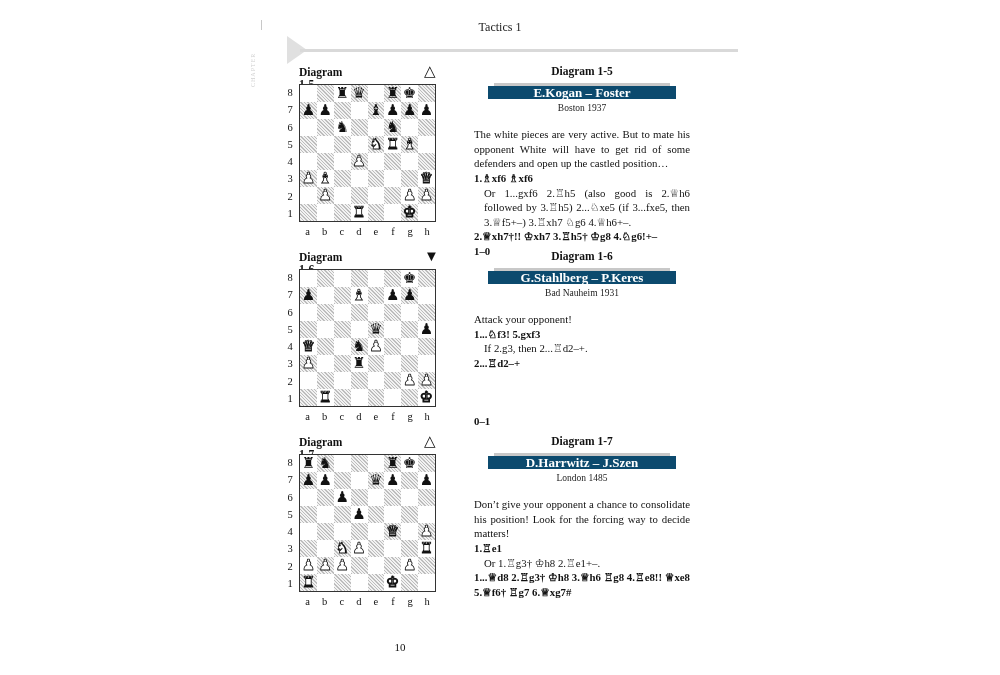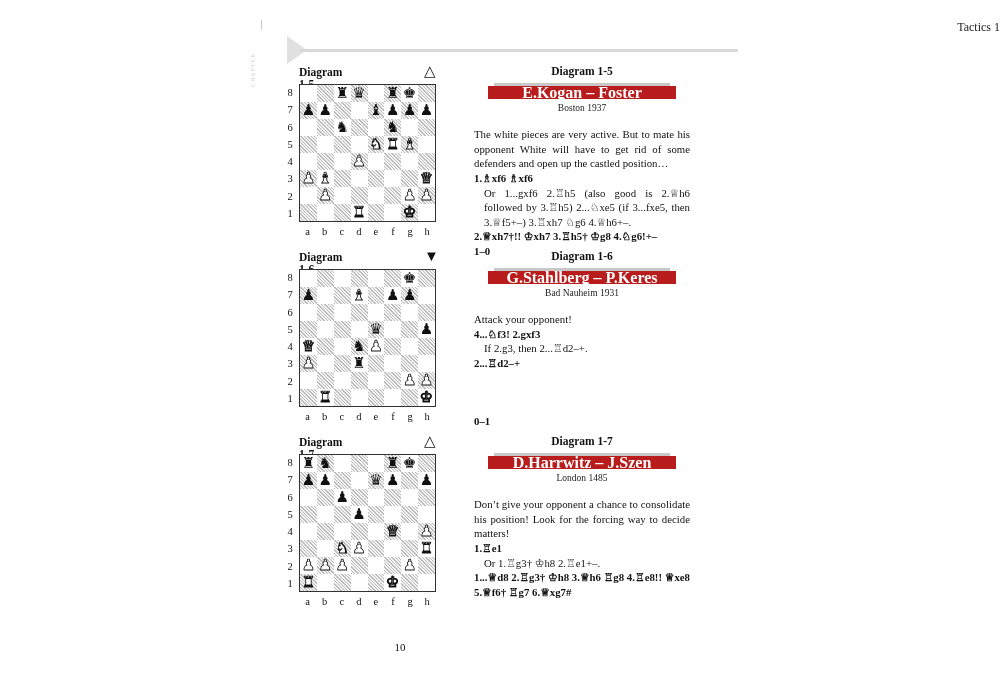--- a/index.html
+++ b/index.html
@@ -1,19 +1,19 @@
 <!DOCTYPE html>
 <html><head>
 <meta charset="utf-8">
 <style>
   html, body { margin:0; padding:0; background:#ffffff; }
   body { width:1000px; height:675px; position:relative; overflow:hidden;
          font-family:"Liberation Serif","DejaVu Serif",serif; color:#111; }
   .abs { position:absolute; }
-  .running-head { left:0; width:1000px; top:20px; text-align:right; font-size:12px; color:#222; }
+  .running-head { left:0; width:1000px; top:20px; text-align:center; font-size:12px; color:#222; }
   .head-rule { left:300px; top:49px; width:438px; height:3px; background:#d9d9d9; }
   .chevron { left:287px; top:36px; width:0; height:0;
              border-top:14px solid transparent; border-bottom:14px solid transparent;
              border-left:20px solid #e0e0e0; }
   .chapter-tick { left:261px; top:20px; width:1px; height:10px; background:#c8c8c8; }
   .chapter-label { left:250px; top:40px; width:22px; height:60px; font-size:6px; color:#d0d0d0;
                    writing-mode:vertical-rl; transform:rotate(180deg); letter-spacing:1px; text-align:center; }
   .diag-title { font-weight:bold; font-size:11.5px; }
   .side-ind { font-size:15px; line-height:15px; }
   .board { width:137px; height:138px; border:1px solid #333; display:grid;
@@ -27,21 +27,21 @@
   .pc-b { color:#111; }
   .rank-lbl { width:12px; font-size:10.5px; text-align:center; }
   .file-lbl { font-size:10.5px; text-align:center; width:17.1px; display:inline-block; }
   .files { display:flex; }
   .ranks { display:flex; flex-direction:column; }
   .ranks span { height:17.25px; line-height:17.25px; }
   .right-col { left:474px; width:216px; font-size:10.8px; line-height:14.6px; }
   .rc-title { text-align:center; font-weight:bold; font-size:11.5px; }
   .banner-wrap { position:relative; margin-left:14px; width:188px; margin-top:4px; }
   .banner-top { height:3px; background:#c8c8c8; margin:0 6px; }
-  .banner { height:13px; background:#b91c1c; color:#ffffff; font-weight:bold; font-size:16px;
+  .banner { height:13px; background:#0c4a6e; color:#ffffff; font-weight:bold; font-size:13px;
             line-height:13px; text-align:center; }
   .venue { text-align:center; font-size:9.5px; margin-top:2px; color:#222; }
   .body-text { margin-top:12px; text-align:justify; }
   .mv { font-weight:bold; }
   .indent { padding-left:10px; }
   .page-num { left:0; width:800px; top:641px; text-align:center; font-size:11px; }
 </style>
 </head>
 <body>
 
@@ -466,21 +466,21 @@
 
 <div class="abs right-col" style="top:249px;">
   <div class="rc-title">Diagram 1-6</div>
   <div class="banner-wrap">
     <div class="banner-top"></div>
     <div class="banner">G.Stahlberg – P.Keres</div>
   </div>
   <div class="venue">Bad Nauheim 1931</div>
   <div class="body-text">Attack your opponent!</div>
   <div>
-      <div class="mv" style="text-align: justify;">4...♘f3! 2.gxf3</div>
+      <div class="mv" style="text-align: justify;">1...♘f3! 5.gxf3</div>
       <div class=" indent" style="text-align: justify;">If 2.g3, then 2...♖d2–+.</div>
       <div class="mv" style="text-align: justify;">2...♖d2–+</div>
       <div class="mv" style="text-align: justify; margin-top: 43px;">0–1</div>
     </div>
 </div>
 
 <div class="abs right-col" style="top:434px;">
   <div class="rc-title">Diagram 1-7</div>
   <div class="banner-wrap">
     <div class="banner-top"></div>

